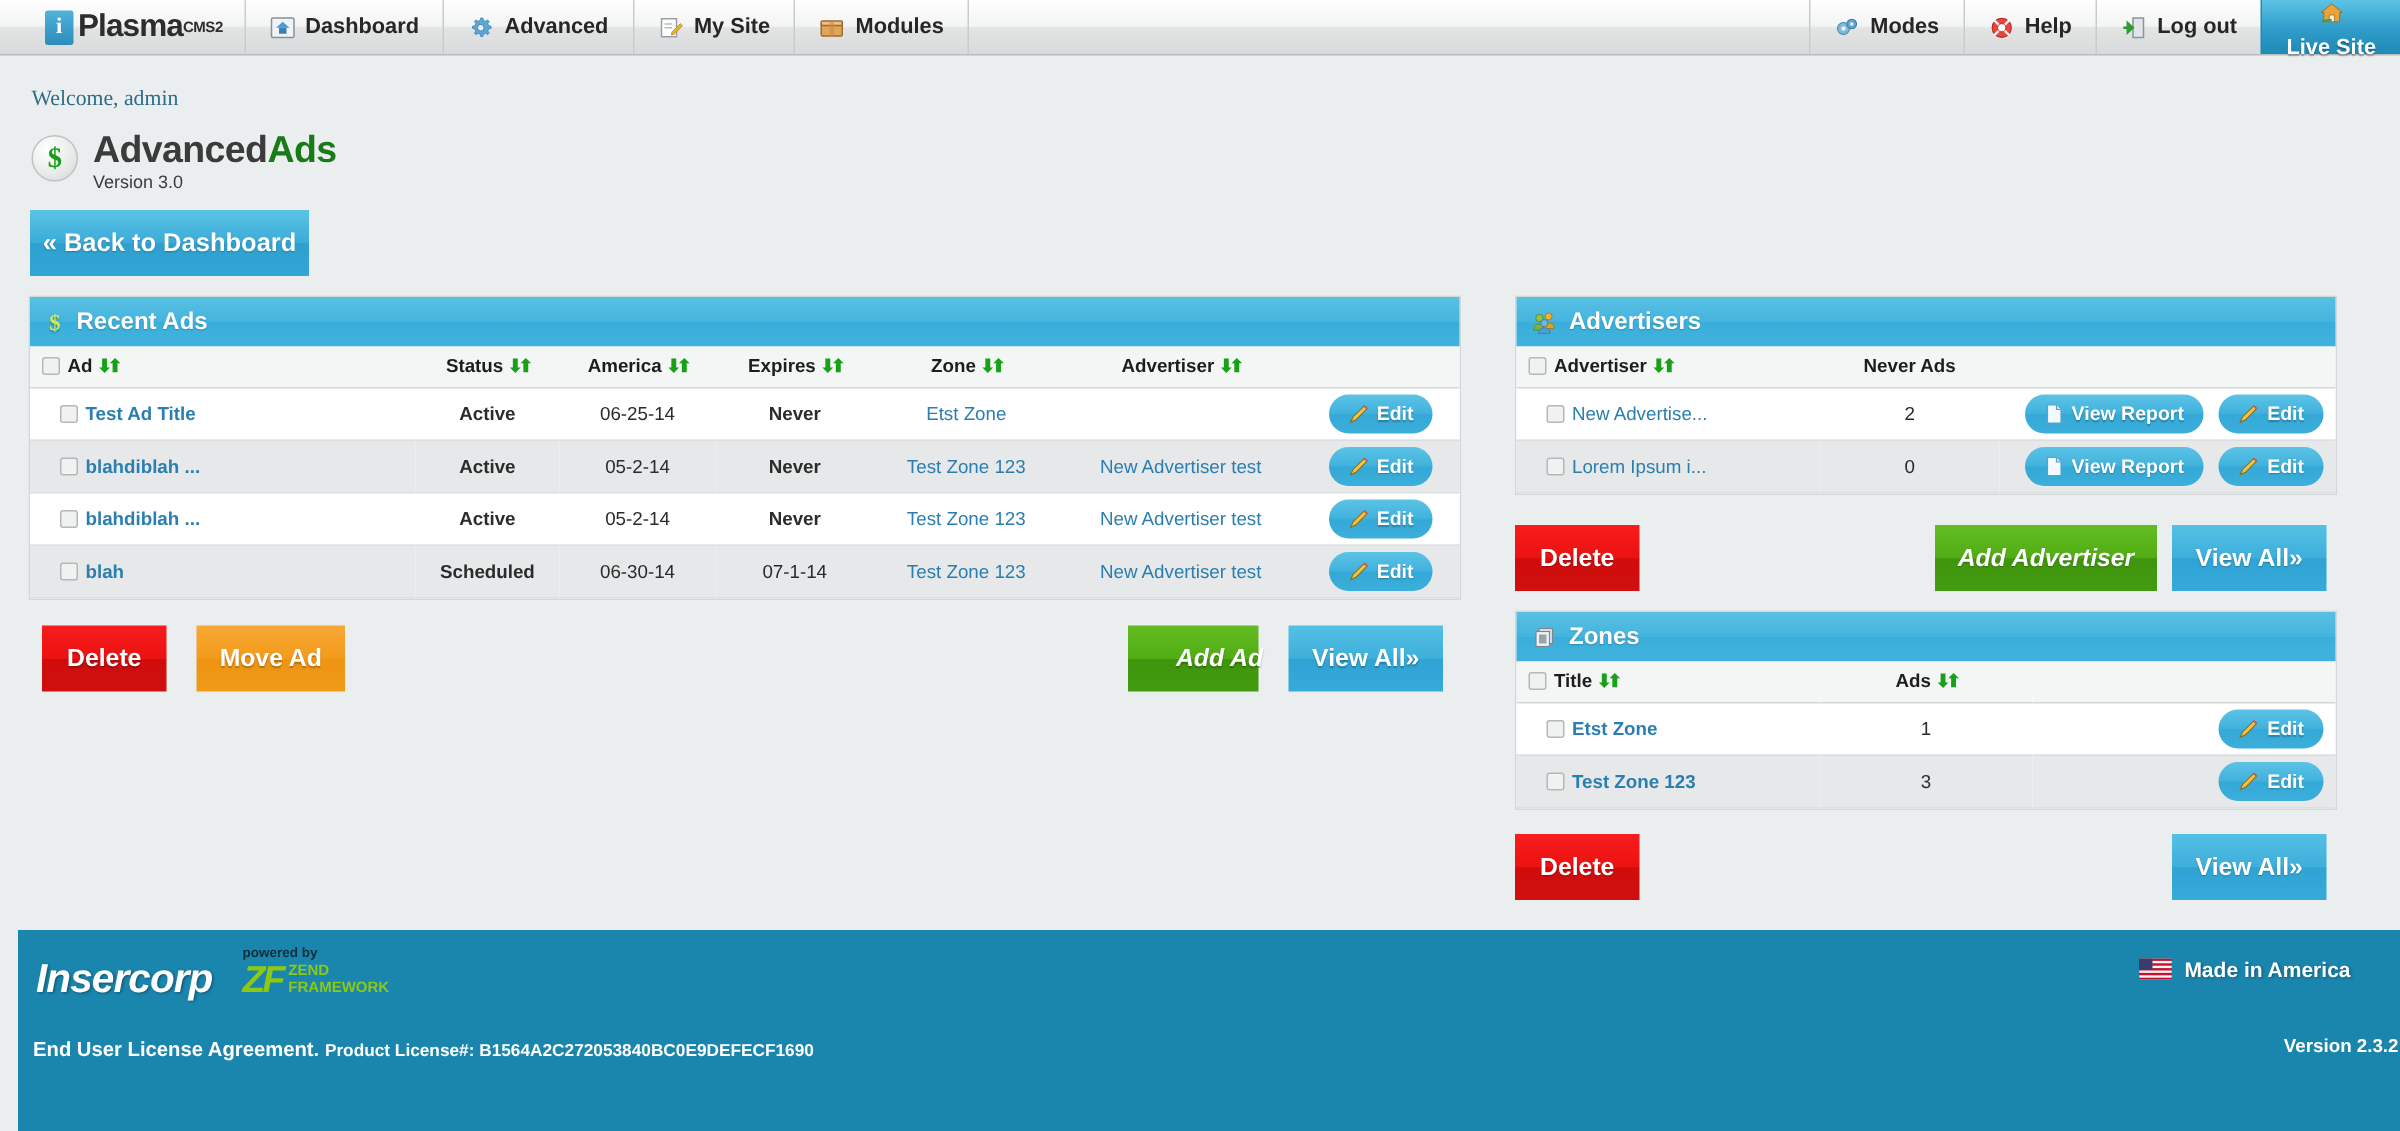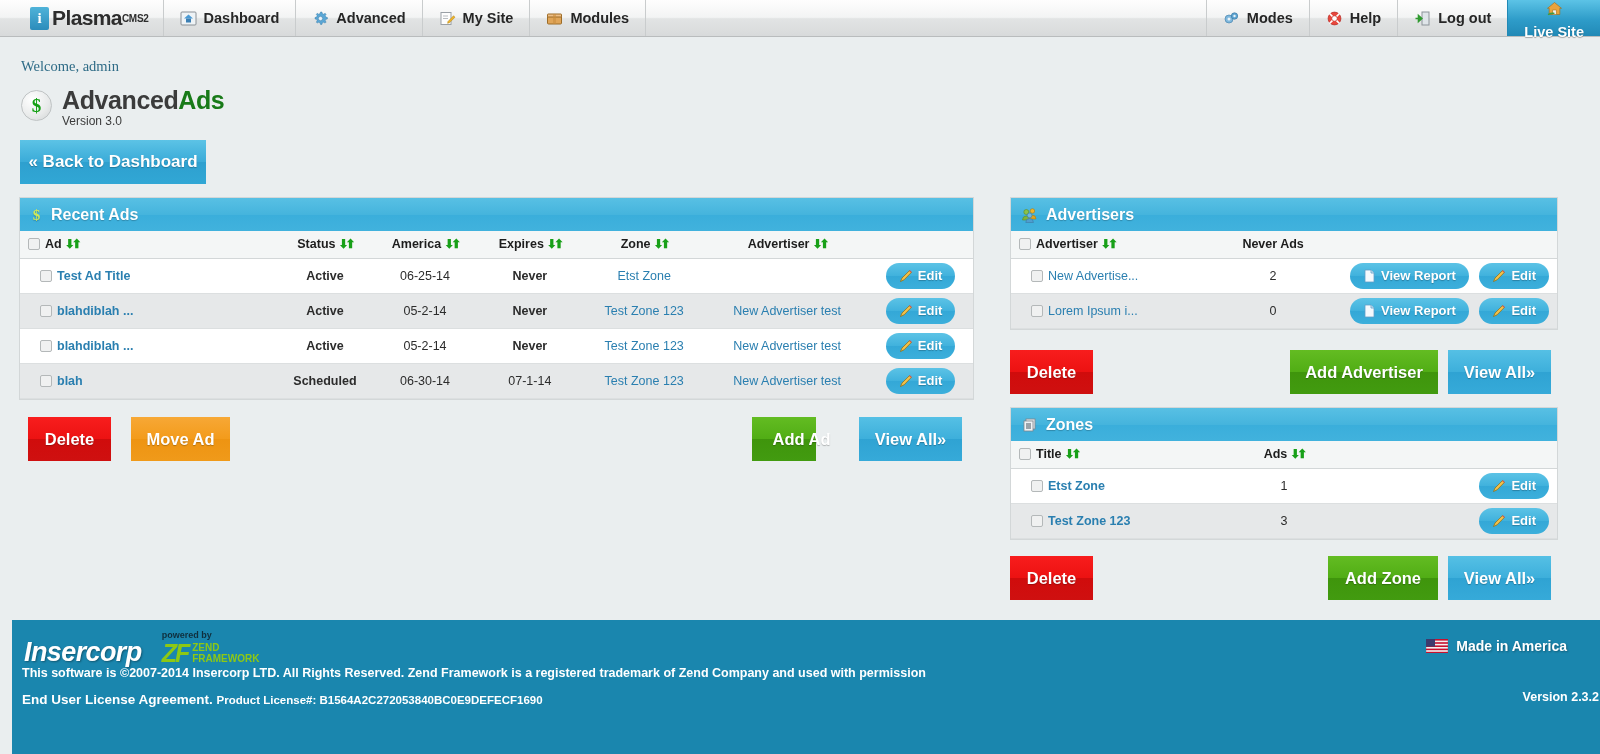--- a/index.html
+++ b/index.html
@@ -124,21 +124,21 @@
     cursor: pointer; white-space: nowrap;
   }
 
   .btn {
     display: inline-flex; align-items: center; justify-content: center;
     height: 44px; color: #fff; font-size: 16.5px; font-weight: bold;
     text-shadow: 0 1px 1px rgba(0,0,0,.25); cursor: pointer; white-space: nowrap;
   }
   .btn-red    { background: linear-gradient(to bottom,#f81d1d 0%,#ec1212 50%,#d00c0c 51%,#cf1010 100%); }
   .btn-orange { background: linear-gradient(to bottom,#f7a836 0%,#f39b1b 50%,#ee9412 51%,#f09a1a 100%); }
-  .btn-green  { background: linear-gradient(to bottom,#63bc22 0%,#51ad15 50%,#3f950c 51%,#429b10 100%); }
+  .btn-green  { background: linear-gradient(to bottom,#63bc22 0%,#51ad15 50%,#3f950c 51%,#429b10 100%); font-style: italic; }
   .btn-blue   { background: linear-gradient(to bottom,#55c0e5 0%,#3dafdb 50%,#2fa3d3 51%,#36aad9 100%); }
 
   
   .footer {
     position: absolute; top: 620px; left: 12px; width: 1600px; height: 134px;
     background: #1a86ae; color: #fff;
   }
   .ftlogo { position: absolute; left: 12px; top: 12px; display: flex; align-items: flex-end; gap: 20px; }
   .insercorp { font-size: 27px; font-style: italic; font-weight: bold; letter-spacing: -0.6px;
                text-shadow: 1px 1px 2px rgba(0,0,0,.35); }
@@ -354,21 +354,21 @@
                   </svg></span>
                 <span>Edit</span>
               </span></td>
         </tr>
       </tbody>
     </table>
   </div>
 
   <div class="btn btn-red" style="position:absolute; left:28px;  top:380px; width:83px;">Delete</div>
   <div class="btn btn-orange" style="position:absolute; left:131px; top:380px; width:99px;">Move Ad</div>
-  <div class="btn btn-green" style="position:absolute; left:752px; top:380px; width:64px;padding-left:35px;">Add Ad</div>
+  <div class="btn btn-green" style="position:absolute; left:752px; top:380px; width:87px;padding-left:35px;">Add Ad</div>
   <div class="btn btn-blue" style="position:absolute; left:859px; top:380px; width:103px;">View All»</div>
 
   <div class="panel" style="left:1010px; top:160px; width:548px;">
     <div class="panel-head">
       <span class="ico">
         <svg viewBox="0 0 17 17" width="17" height="17">
             <circle cx="5.3" cy="6" r="2.5" fill="#8ac24a" stroke="#5d8a2a" stroke-width=".6"></circle>
             <path d="M1.5 14 q0-4 3.8-4 q3.8 0 3.8 4z" fill="#7db53e" stroke="#5d8a2a" stroke-width=".6"></path>
             <circle cx="11.4" cy="5" r="2.3" fill="#f0b429" stroke="#a97c12" stroke-width=".6"></circle>
             <path d="M7.8 13 q0-3.8 3.6-3.8 q3.6 0 3.6 3.8z" fill="#e0a31f" stroke="#a97c12" stroke-width=".6"></path>
@@ -475,41 +475,39 @@
                     <path d="M10.5 1.6 L12.4 3.4" stroke="#d9534f" stroke-width="1.2"></path>
                   </svg></span>
                 <span>Edit</span>
               </span></td>
         </tr>
       </tbody>
     </table>
   </div>
 
   <div class="btn btn-red" style="position:absolute; left:1010px; top:519px; width:83px;">Delete</div>
-  <div class="btn btn-green" style="position:absolute; left:1328px; top:519px; width:110px;">Add Zone</div>
   <div class="btn btn-blue" style="position:absolute; left:1448px; top:519px; width:103px;">View All»</div>
 
 </div>
 
 <div class="footer">
   <div class="ftlogo">
     <div class="insercorp">Insercorp</div>
     <div class="zendwrap">
       <div class="poweredby">powered by</div>
       <div class="zf">
         <span class="zfmark">ZF</span>
         <span class="zftext">
           <span style="display:block">ZEND</span>
           <span style="display:block">FRAMEWORK</span>
         </span>
       </div>
     </div>
   </div>
 
-  <div class="ftline1">This software is ©2007-2014 Insercorp LTD. All Rights Reserved. Zend Framework is a registered trademark of Zend Company and used with permission</div>
   <div class="ftline2"><span>End User License Agreement.</span> <small>Product License#: B1564A2C272053840BC0E9DEFECF1690</small></div>
 
   <div class="made">
     <span class="flag">
       <svg viewBox="0 0 22 14" width="22" height="14">
           <rect width="22" height="14" fill="#f2f2f2" stroke="#888" stroke-width=".5"></rect>
           <g fill="#c8102e">
             <rect y="0" width="22" height="1.6"></rect>
             <rect y="3.2" width="22" height="1.6"></rect>
             <rect y="6.4" width="22" height="1.6"></rect>

